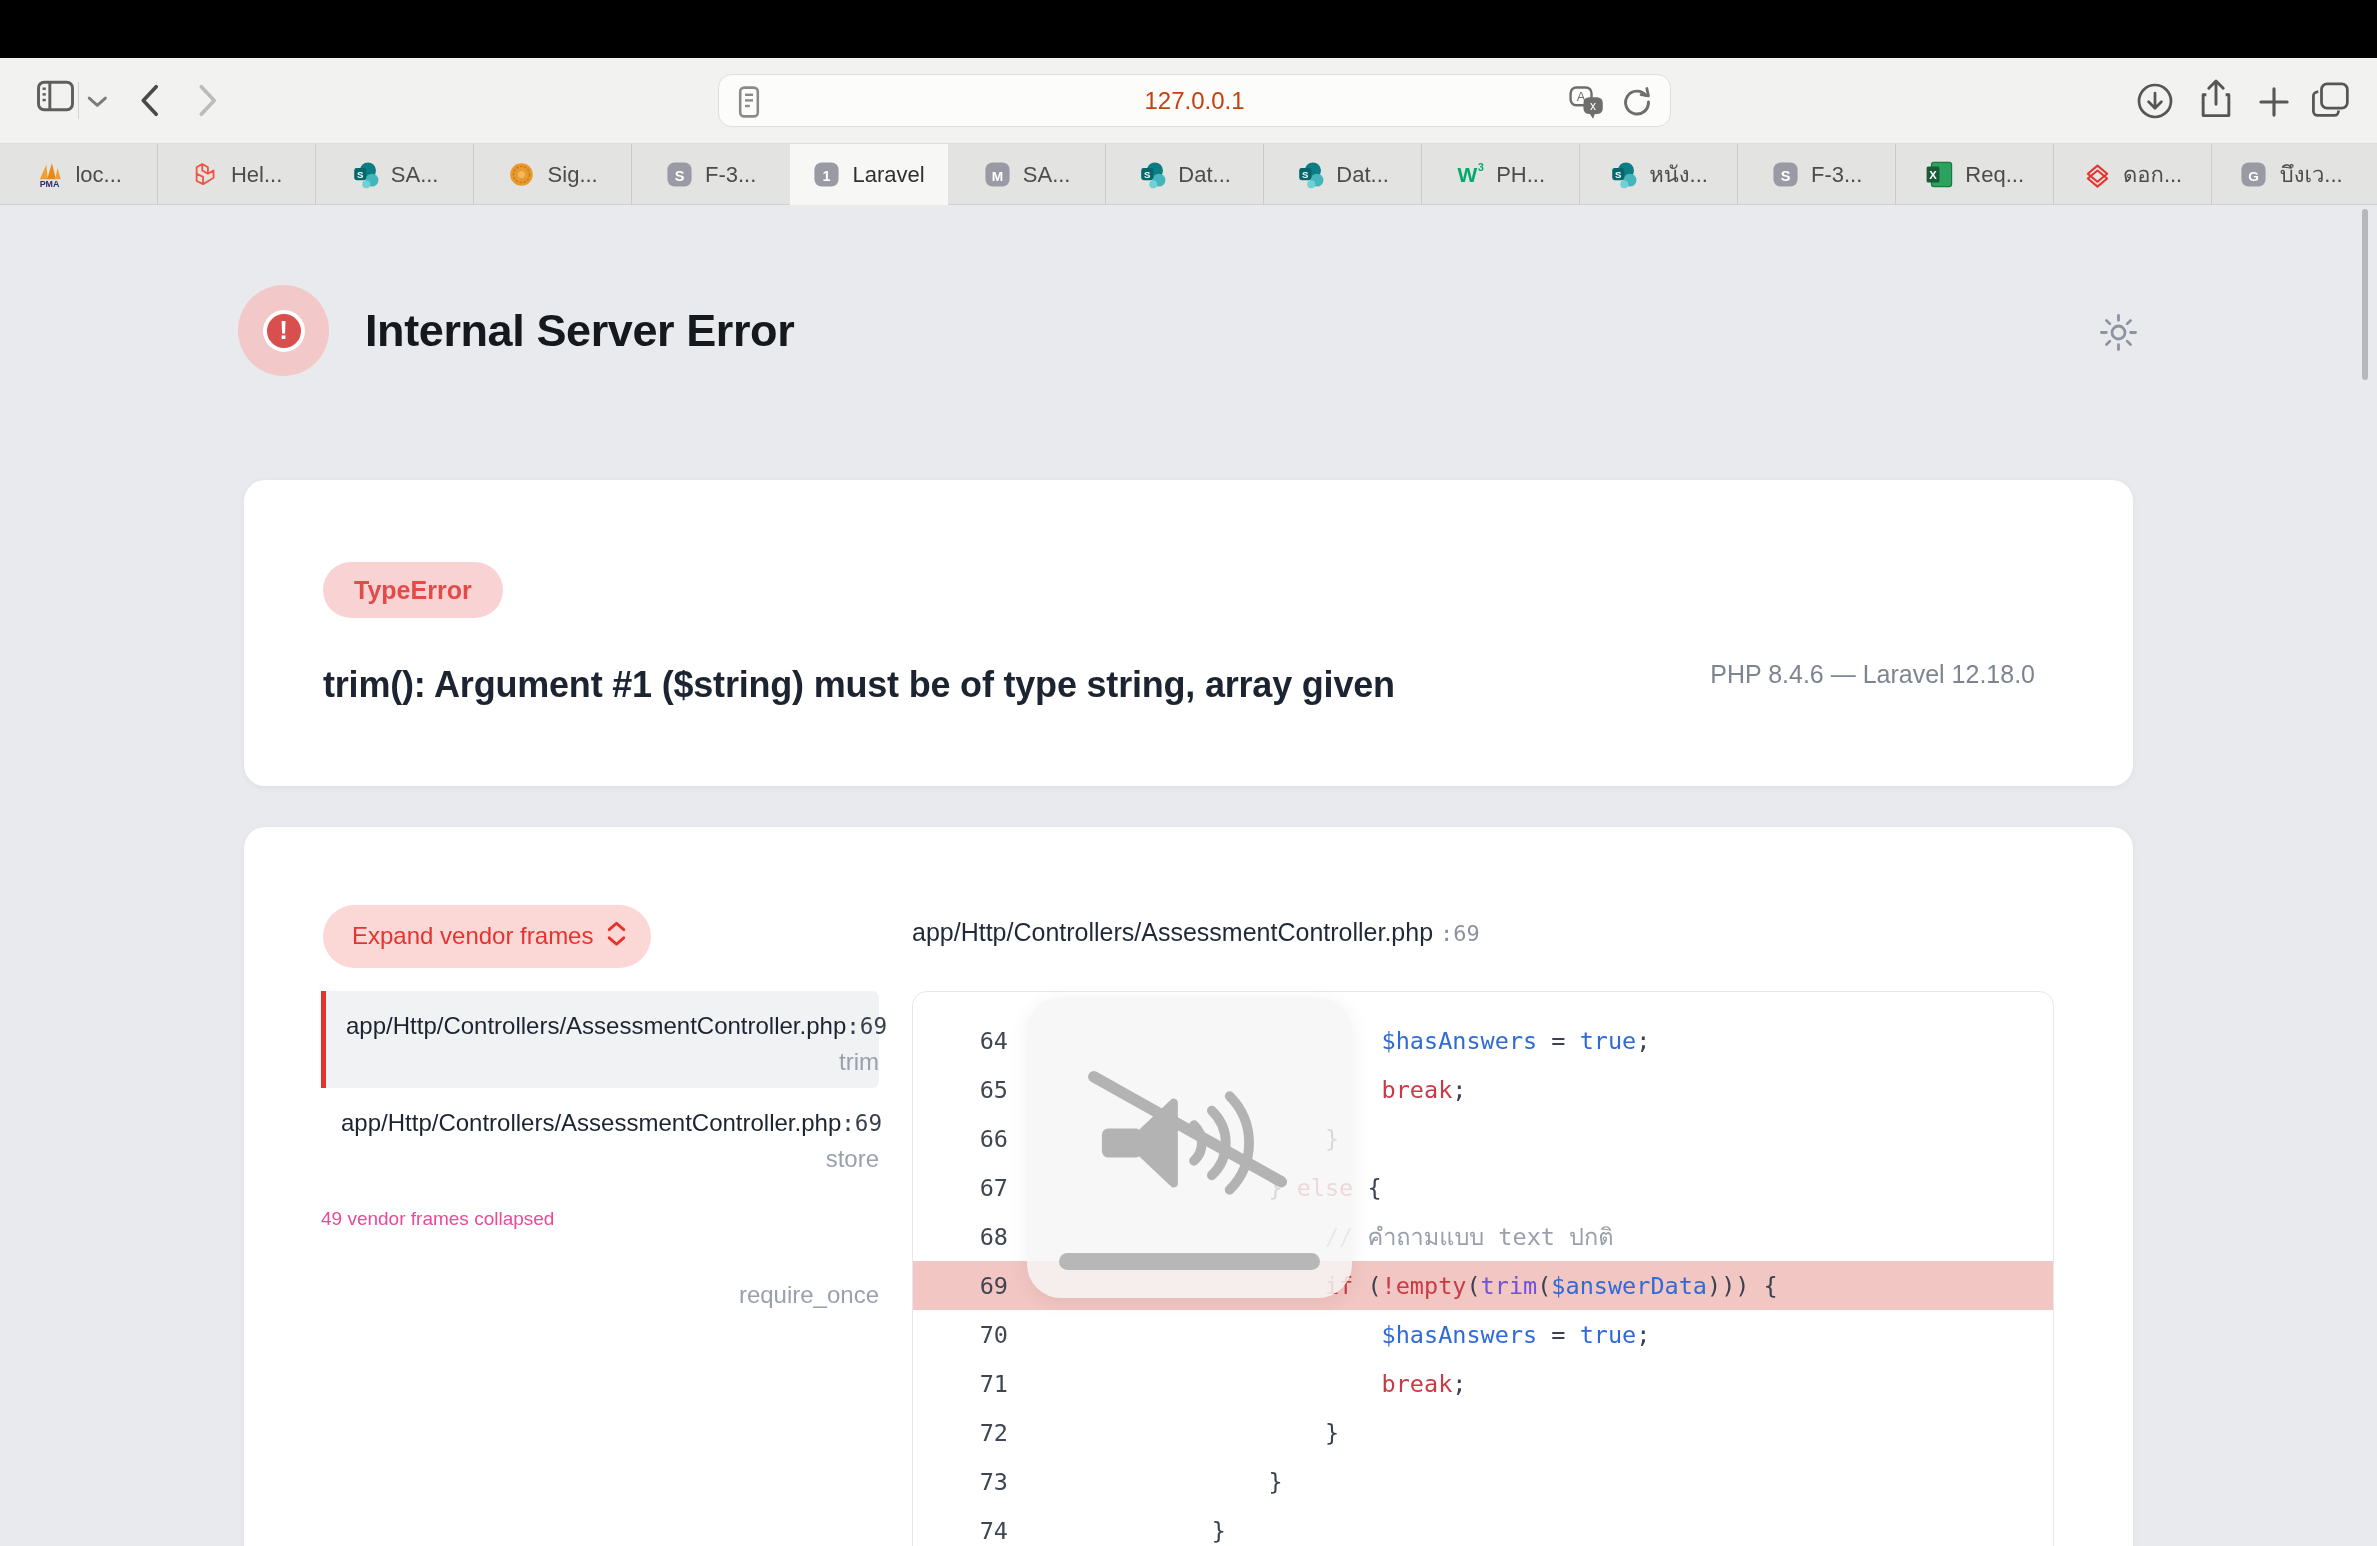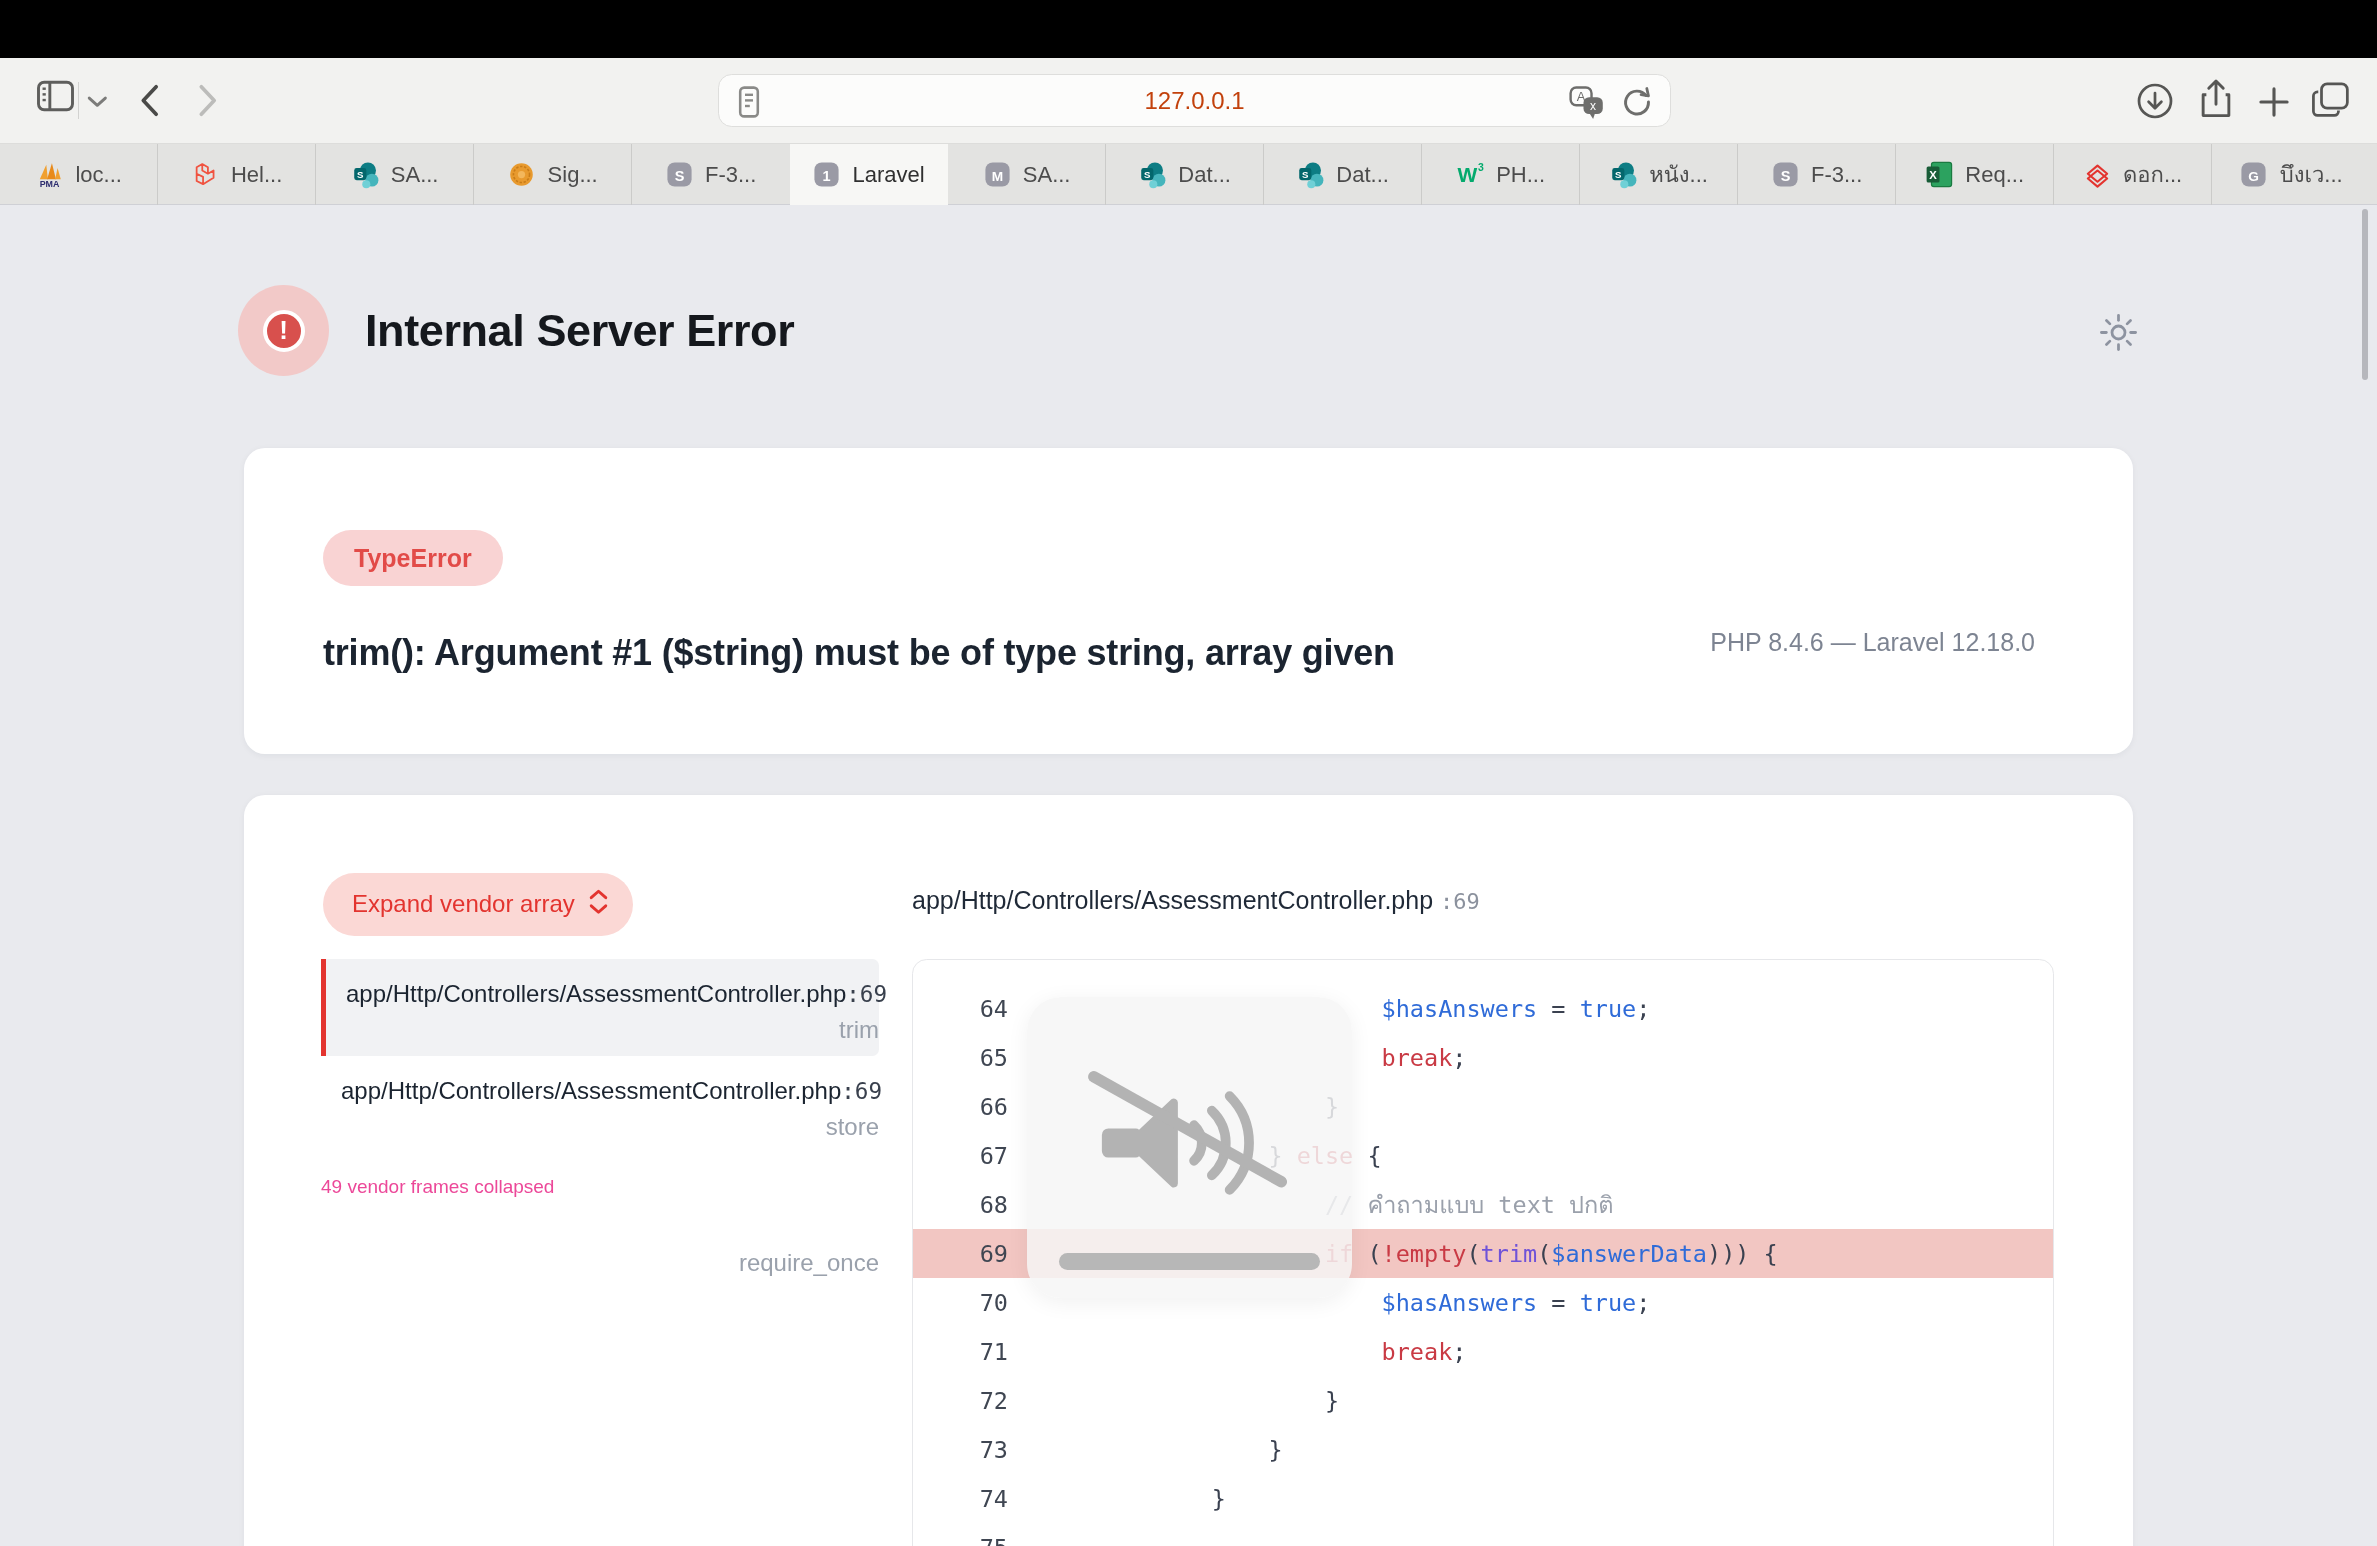--- a/index.html
+++ b/index.html
@@ -27,21 +27,21 @@
   .tab-ico { width:29px; height:29px; flex:0 0 29px; }
 
   
   .content { position:absolute; left:0; top:205px; width:2377px; height:1342px; background:#e9eaee; }
   .page-header { position:absolute; left:238px; top:80px; display:flex; align-items:center; gap:36px; }
   .alert-bubble { width:91px; height:91px; border-radius:50%; background:#f2c9c8; display:flex; align-items:center; justify-content:center; }
   .alert-core { width:42px; height:42px; border-radius:50%; background:#d8504d; border:4px solid #ffffff; color:#fff; display:flex; align-items:center; justify-content:center; font-size:26px; font-weight:bold; }
   .page-title { font-size:45px; font-weight:700; color:#15181d; letter-spacing:-0.4px; }
   .sun-btn { position:absolute; left:2099px; top:108px; width:39px; height:39px; }
 
-  .card { position:absolute; background:#ffffff; border-radius:21px; box-shadow:0 1.6px 6.5px rgba(25,30,50,0.05); }
+  .card { position:absolute; background:#ffffff; border-radius:21px; box-shadow:0 1.6px 6.5px rgba(25,30,50,0.05);margin-top:32px; }
   .card1 { left:244px; top:243px; width:1889px; height:306px; }
   .card2 { left:244px; top:590px; width:1889px; height:809px; }
 
   .type-badge { position:absolute; left:79px; top:82px; background:#f9d3d3; color:#e24b48; font-size:25px; font-weight:600; padding:13.7px 31px; border-radius:32px; }
   .err-msg { position:absolute; left:79px; top:184px; font-size:36px; font-weight:700; color:#1b2430; letter-spacing:-0.2px; }
   .req-badge { position:absolute; right:82px; top:103px; background:#e7e8ec; color:#2f3744; font-size:25px; padding:12px 27.5px; border-radius:32px; }
   .env-line { position:absolute; right:98px; top:180px; font-size:25px; color:#7d8492; }
 
   
   .expand-btn { position:absolute; left:79px; top:78px; background:#fbd8d5; color:#e3342f; font-size:24px; font-weight:500; padding:14.6px 24px 14.6px 29px; border-radius:36px; display:flex; align-items:center; gap:13px; }
@@ -312,21 +312,21 @@
   </div>
 
   <div class="card card1">
     <div class="type-badge">TypeError</div>
     <div class="err-msg">trim(): Argument #1 ($string) must be of type string, array given</div>
     <div class="env-line">PHP 8.4.6 — Laravel 12.18.0</div>
   </div>
 
   <div class="card card2">
     <div class="expand-btn">
-      <span>Expand vendor array</span>
+      <span>Expand vendor frames</span>
       <span>
         <svg width="21" height="27.5" viewBox="0 0 26 34">
             <path d="M4 12 L13 4 L22 12" fill="none" stroke="#e3342f" stroke-width="3.6" stroke-linecap="round" stroke-linejoin="round"></path>
             <path d="M4 22 L13 30 L22 22" fill="none" stroke="#e3342f" stroke-width="3.6" stroke-linecap="round" stroke-linejoin="round"></path>
           </svg>
       </span>
     </div>
 
     <div class="trace-list" id="trace-list">
         <div class="frame active">

